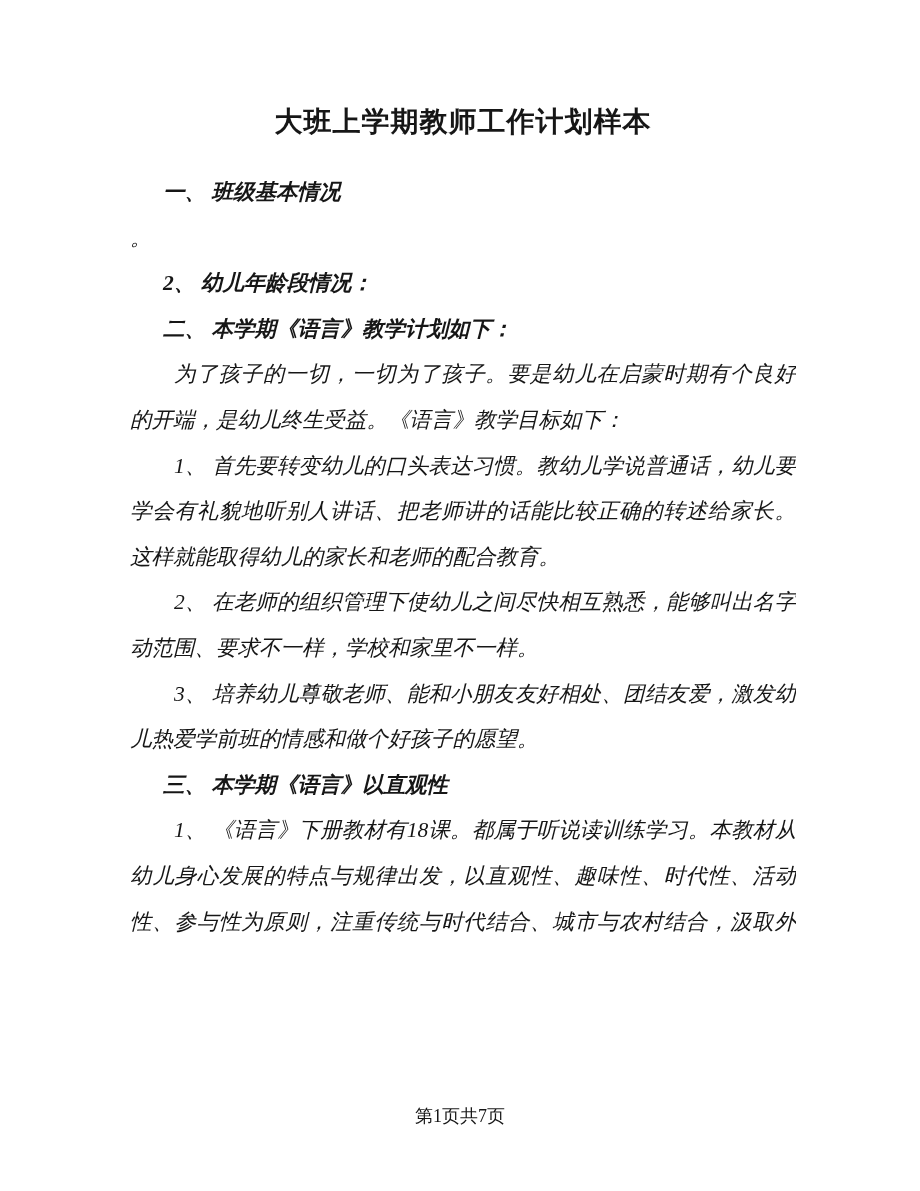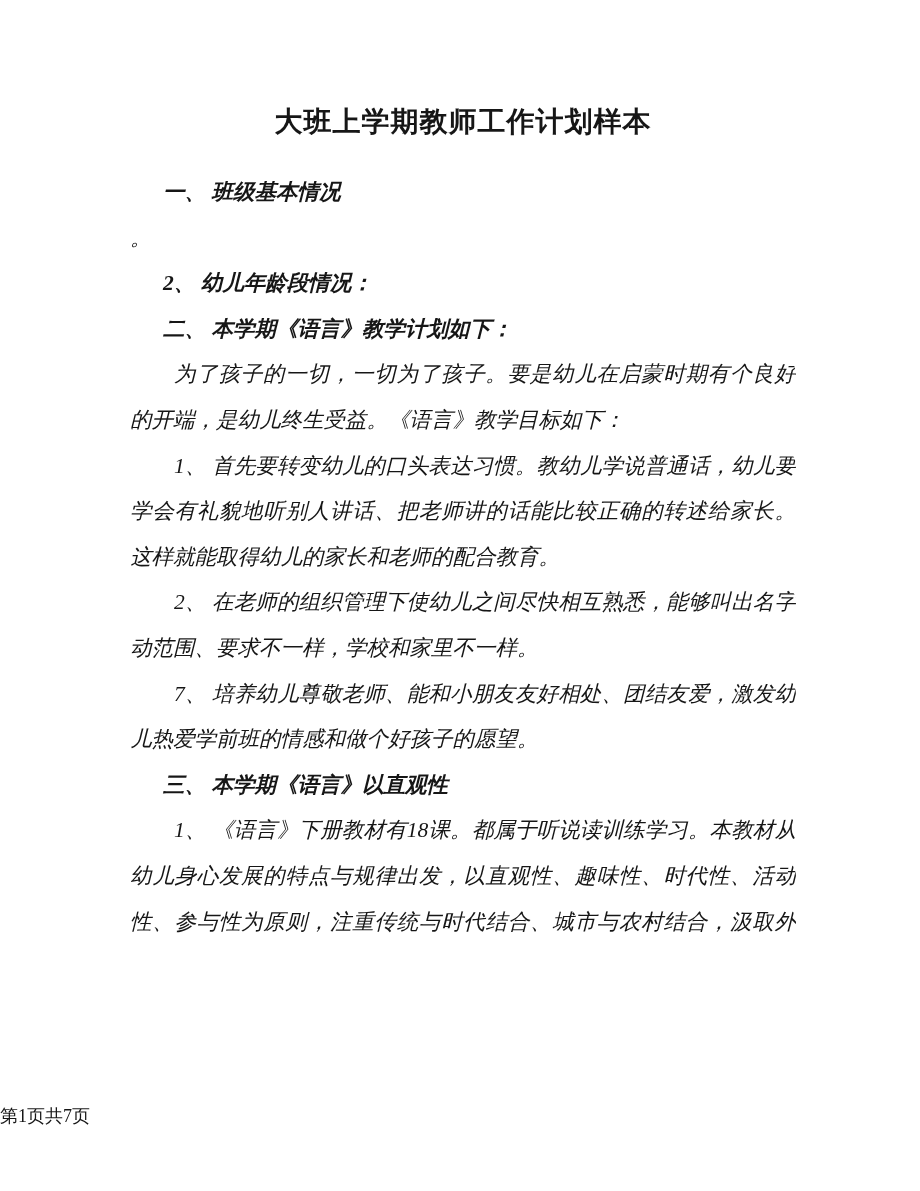--- a/index.html
+++ b/index.html
@@ -1,15 +1,15 @@
 <!DOCTYPE html>
 <html><head>
 <meta charset="utf-8">
 <style>
-  * { margin: 0; padding: 0; box-sizing: border-box; border-radius: 25px; }
+  * { margin: 0; padding: 0; box-sizing: border-box; }
   html, body { width: 920px; height: 1191px; }
   body { background: #ffffff; }
   .page {
     position: relative;
     width: 920px;
     height: 1191px;
     background: #ffffff;
     color: #161616;
     font-family: "Liberation Serif", "DejaVu Serif", serif;
     overflow: hidden;
@@ -42,21 +42,21 @@
   .line.fill {
     text-align: justify;
     text-align-last: justify;
     text-justify: inter-character;
   }
   .footer {
     position: absolute;
     left: 0;
     top: 1100px;
     width: 100%;
-    text-align: left;
+    text-align: center;
     font-size: 18px;
     line-height: 32px;
   }
 </style>
 </head>
 <body>
 
 <div class="page">
   <div class="content">
     <div class="doc-title">大班上学期教师工作计划样本</div>
@@ -65,21 +65,21 @@
         <div class="line c">。</div>
         <div class="line h">2、 幼儿年龄段情况：</div>
         <div class="line h">二、 本学期《语言》教学计划如下：</div>
         <div class="line p fill">为了孩子的一切，一切为了孩子。要是幼儿在启蒙时期有个良好</div>
         <div class="line c">的开端，是幼儿终生受益。《语言》教学目标如下：</div>
         <div class="line p fill">1、 首先要转变幼儿的口头表达习惯。教幼儿学说普通话，幼儿要</div>
         <div class="line c fill">学会有礼貌地听别人讲话、把老师讲的话能比较正确的转述给家长。</div>
         <div class="line c">这样就能取得幼儿的家长和老师的配合教育。</div>
         <div class="line p fill">2、 在老师的组织管理下使幼儿之间尽快相互熟悉，能够叫出名字</div>
         <div class="line c">动范围、要求不一样，学校和家里不一样。</div>
-        <div class="line p fill">7、 培养幼儿尊敬老师、能和小朋友友好相处、团结友爱，激发幼</div>
+        <div class="line p fill">3、 培养幼儿尊敬老师、能和小朋友友好相处、团结友爱，激发幼</div>
         <div class="line c">儿热爱学前班的情感和做个好孩子的愿望。</div>
         <div class="line h">三、 本学期《语言》以直观性</div>
         <div class="line p fill">1、 《语言》下册教材有18课。都属于听说读训练学习。本教材从</div>
         <div class="line c fill">幼儿身心发展的特点与规律出发，以直观性、趣味性、时代性、活动</div>
         <div class="line c fill">性、参与性为原则，注重传统与时代结合、城市与农村结合，汲取外</div>
       </div>
   </div>
   <div class="footer">第1页共7页</div>
 </div>
 

